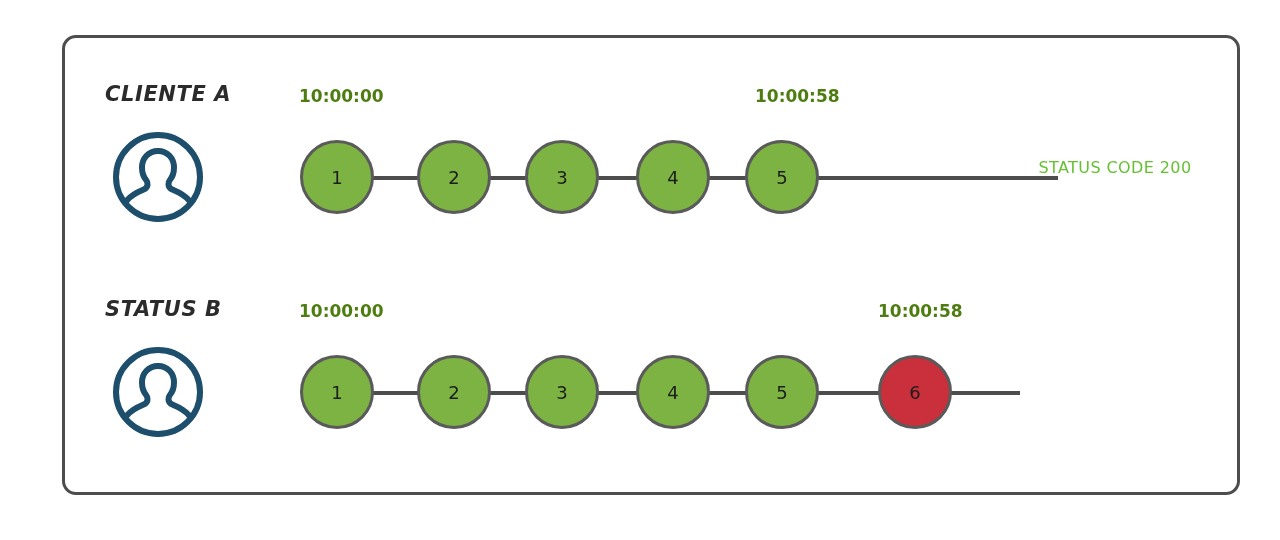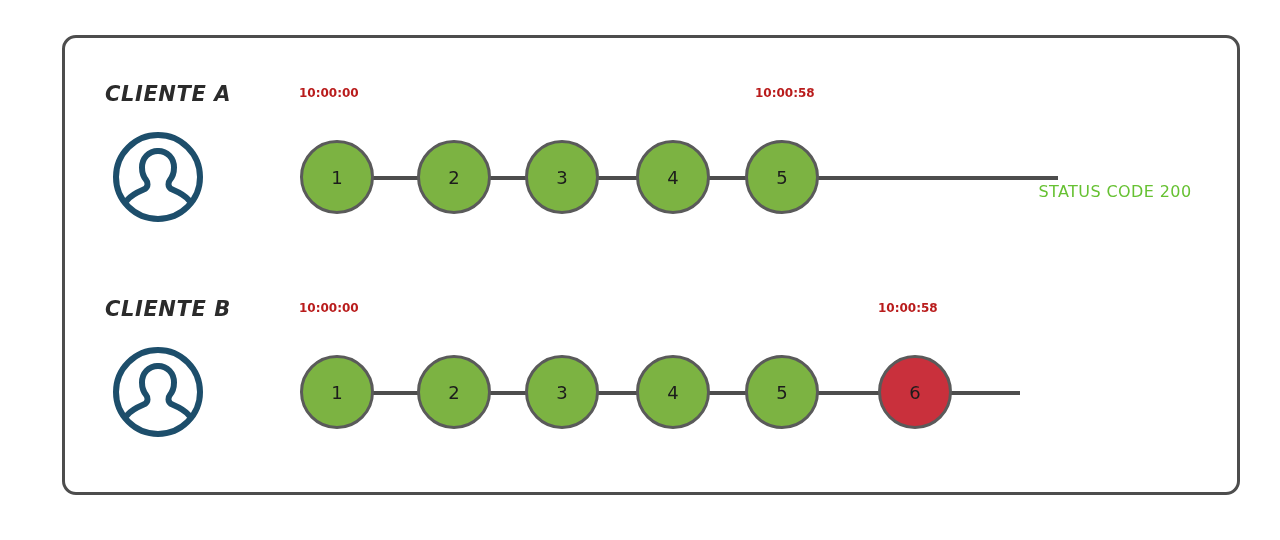--- a/index.html
+++ b/index.html
@@ -64,23 +64,23 @@
     top: 127px;
     width: 100px;
     height: 100px;
   }
 
   
   .timestamp {
     position: absolute;
     top: 86px;
     font-family: "DejaVu Sans", sans-serif;
-    font-size: 12px;
+    font-size: 17px;
     font-weight: 700;
-    color: #b91c1c;
+    color: #4d7c0f;
     white-space: nowrap;
   }
   .ts-start { left: 299px; }
   .row-a .ts-end { left: 755px; }
   .row-b .ts-end { left: 878px; }
 
   
   .chain {
     position: absolute;
     left: 300px;
@@ -119,21 +119,21 @@
     white-space: nowrap;
     line-height: 1.25;
   }
   .status .line1 {
     font-size: 16px;
     letter-spacing: 0.4px;
   }
   .status .line2 {
     font-size: 15px;
   }
-  .status-ok  { left: 1025px; top: 158px; width: 180px; color: #66c132; margin-top: 24px; }
+  .status-ok  { left: 1025px; top: 158px; width: 180px; color: #66c132; }
 </style>
 </head>
 <body>
 
 <div id="canvas">
 
   <div class="frame"></div>
 
   <div class="row row-a">
 
@@ -162,21 +162,21 @@
       <div class="node ok" style="left:445px;">5</div>
     </div>
 
     <div class="status status-ok">
       <div class="line1">STATUS CODE 200</div>
     </div>
   </div>
 
   <div class="row row-b">
 
-    <div class="client-label">CLIENTE B</div>
+    <div class="client-label">STATUS B</div>
 
     <div class="avatar">
       <svg viewBox="0 0 100 100" width="100" height="100" aria-hidden="true">
         <circle cx="50" cy="50" r="42" fill="none" stroke="#1d4e6b" stroke-width="6"></circle>
         <path d="M50 24c-9.5 0-16 7.2-16 16.5 0 6.2 2 10 4.2 12.6 1.2 1.4 1.3 2.6 1.3 4.3
                  0 2.6-1.6 4.2-4.4 5.4-6.6 2.8-12.6 6.3-16.3 10.7" fill="none" stroke="#1d4e6b" stroke-width="6" stroke-linecap="round" stroke-linejoin="round"></path>
         <path d="M50 24c9.5 0 16 7.2 16 16.5 0 6.2-2 10-4.2 12.6-1.2 1.4-1.3 2.6-1.3 4.3
                  0 2.6 1.6 4.2 4.4 5.4 6.6 2.8 12.6 6.3 16.3 10.7" fill="none" stroke="#1d4e6b" stroke-width="6" stroke-linecap="round" stroke-linejoin="round"></path>
       </svg>
     </div>

